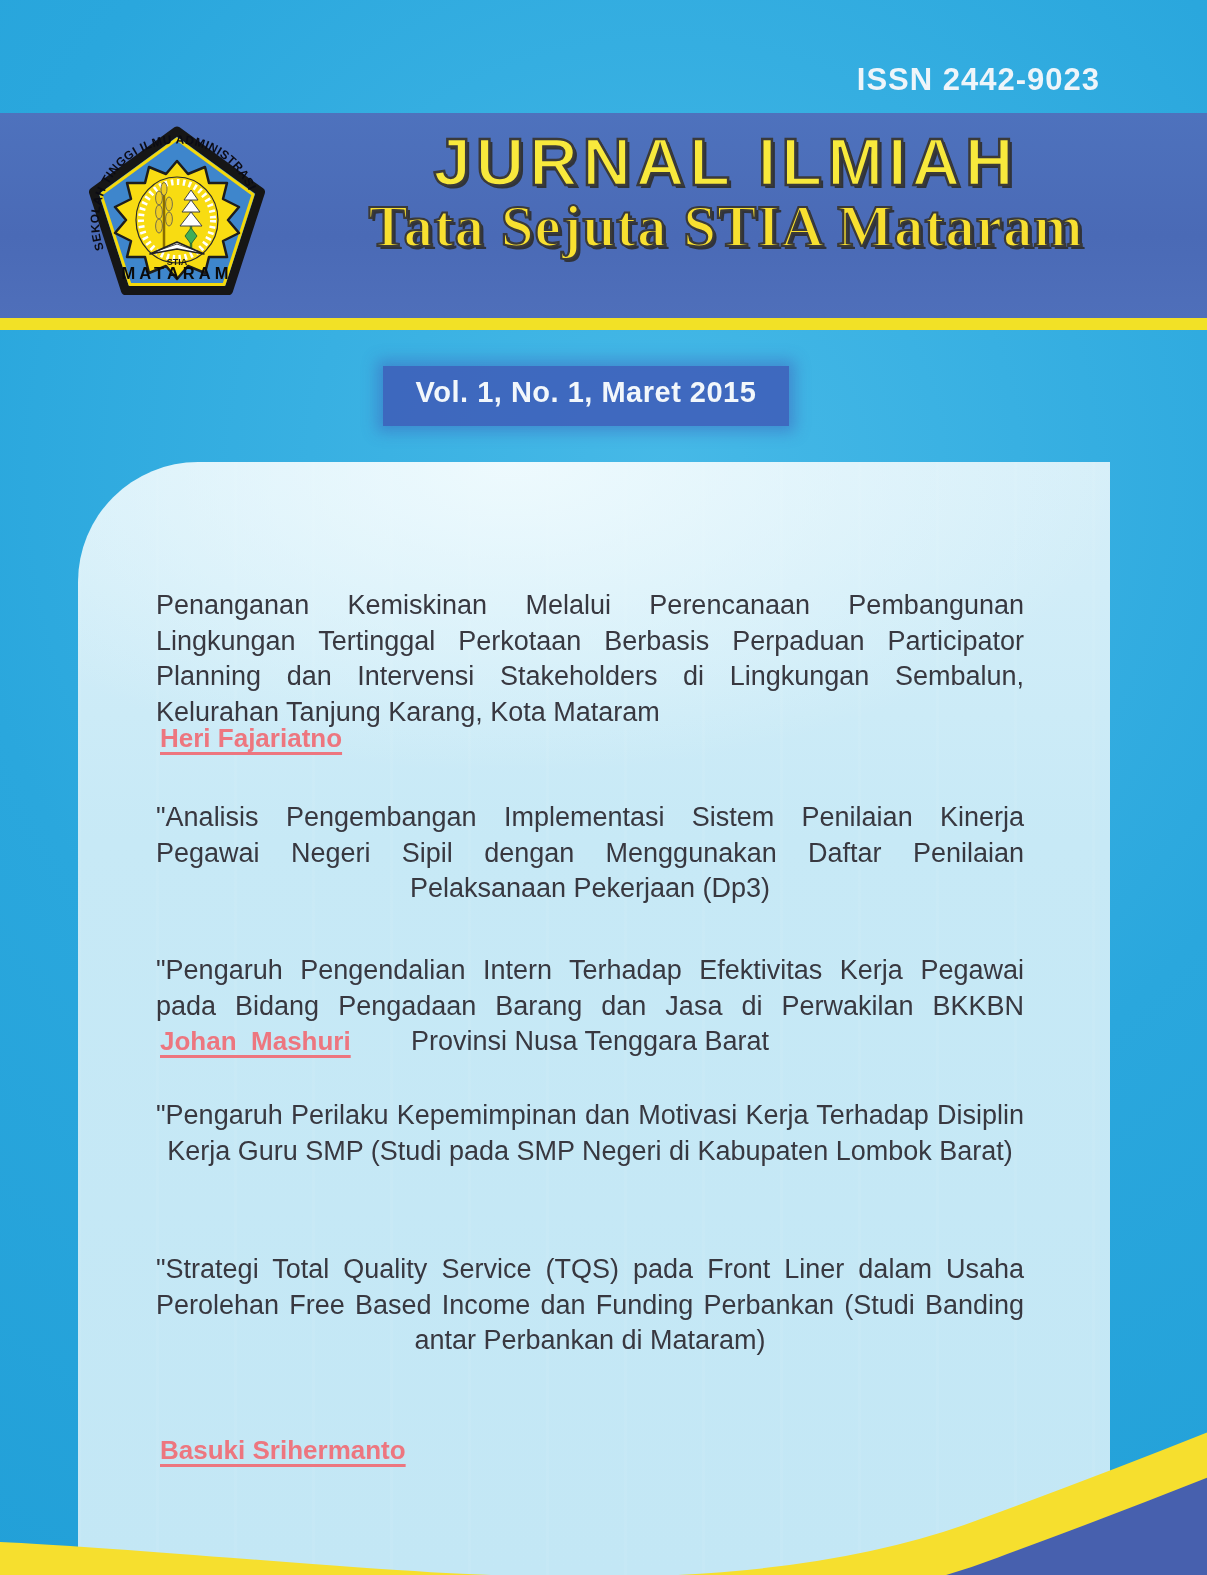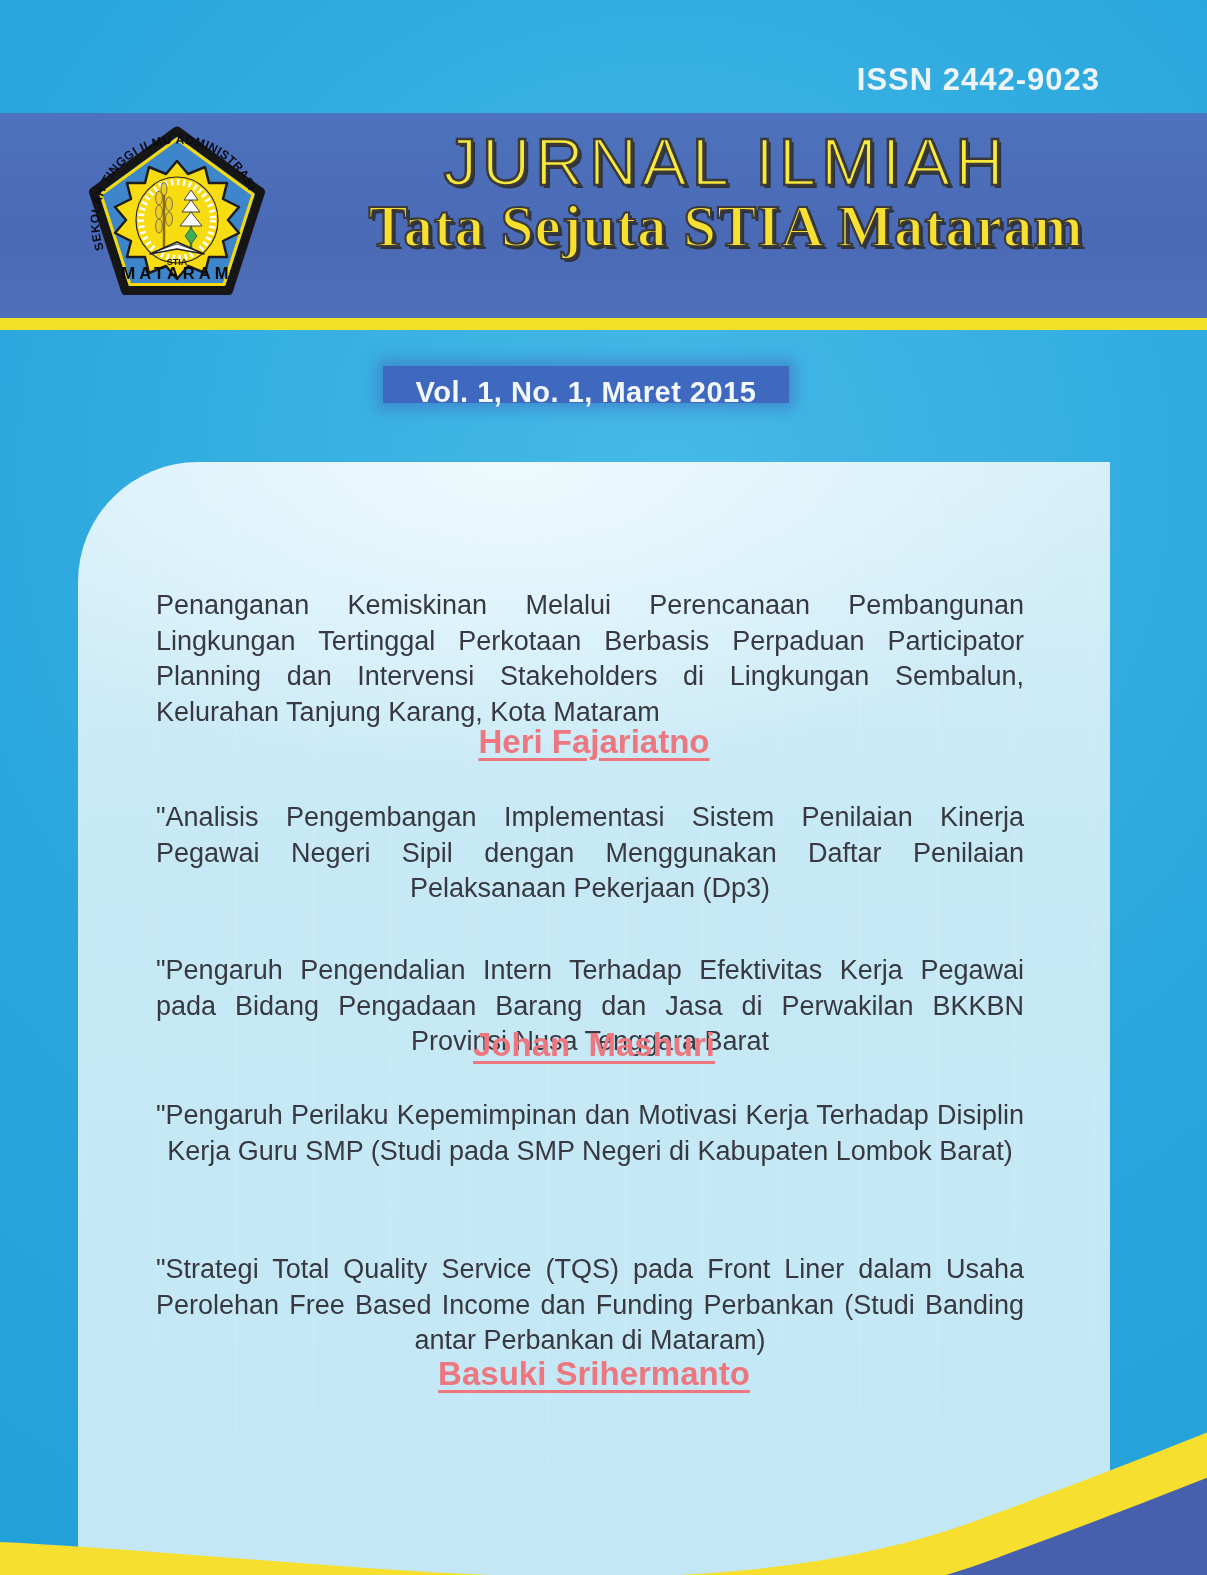--- a/index.html
+++ b/index.html
@@ -20,39 +20,39 @@
   }
   .yellow-line{
     position:absolute;left:0;top:318px;width:100%;height:12px;
     background:#f2e126;
   }
   .titles{
     position:absolute;left:275px;right:30px;top:128px;text-align:center;
   }
   .title-main{
     font-family:"Liberation Sans",sans-serif;
-    font-size:67px;font-weight:normal;letter-spacing:5px;
+    font-size:67px;font-weight:bold;letter-spacing:5px;
     color:#f8e93c;
     -webkit-text-stroke:2.5px #3a3a3a;
     text-shadow:3px 3px 0 rgba(45,45,45,.9);
     line-height:1.0;
   }
   .title-sub{
     font-family:"Liberation Serif",serif;
     font-size:59px;font-weight:bold;letter-spacing:1px;
     color:#f8e030;
     -webkit-text-stroke:2.2px #3a3a3a;
     text-shadow:3px 3px 0 rgba(45,45,45,.9);
     line-height:1.0;margin-top:2px;
   }
   
   .logo-wrap{position:absolute;left:84px;top:126px;width:186px;height:192px;}
   
   .vol-band{
-    position:absolute;left:383px;top:366px;width:406px;height:37px;
+    position:absolute;left:383px;top:366px;width:406px;height:60px;
     background:rgba(62,88,182,.82);
     box-shadow:0 0 14px 6px rgba(62,88,182,.45);
     text-align:center;line-height:52px;
     font-size:29px;font-weight:bold;color:#f2f7fb;letter-spacing:.5px;
   }
   
   .panel{
     position:absolute;left:78px;top:462px;width:1032px;height:1113px;
     border-top-left-radius:120px;
     background:
@@ -61,22 +61,22 @@
       linear-gradient(180deg,#d6eff9 0%, #c7e9f6 34%, #c3e7f5 100%);
   }
   
   .article-title{
     position:absolute;left:156px;width:868px;
     font-size:27px;color:#383840;line-height:35.5px;
     text-align:justify;
   }
   .article-title.center-last{text-align-last:center;}
   .article-author{
-    position:absolute;left:160px;width:868px;text-align:center;
-    font-size:33px;font-weight:bold;color:#ed767f;
+    position:absolute;left:160px;width:868px;
+    font-size:26px;font-weight:bold;color:#ed767f;
     text-decoration:underline;text-decoration-thickness:2.5px;text-underline-offset:5px;
     white-space:pre-wrap;
   }
   
   .swoosh{position:absolute;left:0;top:0;width:1207px;height:1575px;pointer-events:none;}
 </style>
 </head>
 <body>
 
 <div class="page">
@@ -144,20 +144,20 @@
   <div class="article-author" style="top:723px;">Heri Fajariatno</div>
 
   <div class="article-title center-last" style="top:800px;">"Analisis Pengembangan Implementasi Sistem Penilaian Kinerja Pegawai Negeri Sipil dengan Menggunakan Daftar Penilaian Pelaksanaan Pekerjaan (Dp3)</div>
 
   <div class="article-title center-last" style="top:953px;">"Pengaruh Pengendalian Intern Terhadap Efektivitas Kerja Pegawai pada Bidang Pengadaan Barang dan Jasa di Perwakilan BKKBN Provinsi Nusa Tenggara Barat</div>
   <div class="article-author" style="top:1026px;">Johan  Mashuri</div>
 
   <div class="article-title center-last" style="top:1098px;">"Pengaruh Perilaku Kepemimpinan dan Motivasi Kerja Terhadap Disiplin Kerja Guru SMP (Studi pada SMP Negeri di Kabupaten Lombok Barat)</div>
 
   <div class="article-title center-last" style="top:1252px;">"Strategi Total Quality Service (TQS) pada Front Liner dalam Usaha Perolehan Free Based Income dan Funding Perbankan (Studi Banding antar Perbankan di Mataram)</div>
-  <div class="article-author" style="top:1355px;">Basuki Srihermanto</div>
+  <div class="article-author" style="top:1435px;">Basuki Srihermanto</div>
 
   <svg class="swoosh" viewBox="0 0 1207 1575">
     <path d="M -20 1562 C 320 1576, 700 1648, 990 1538 C 1110 1494, 1175 1468, 1220 1450 L 1220 1595 L -20 1595 Z" fill="#4760ae"></path>
     <path d="M -20 1562 C 320 1576, 700 1648, 990 1538 C 1110 1494, 1175 1468, 1220 1450" fill="none" stroke="#f6df2e" stroke-width="42"></path>
   </svg>
 
 </div>
 
 </body></html>

